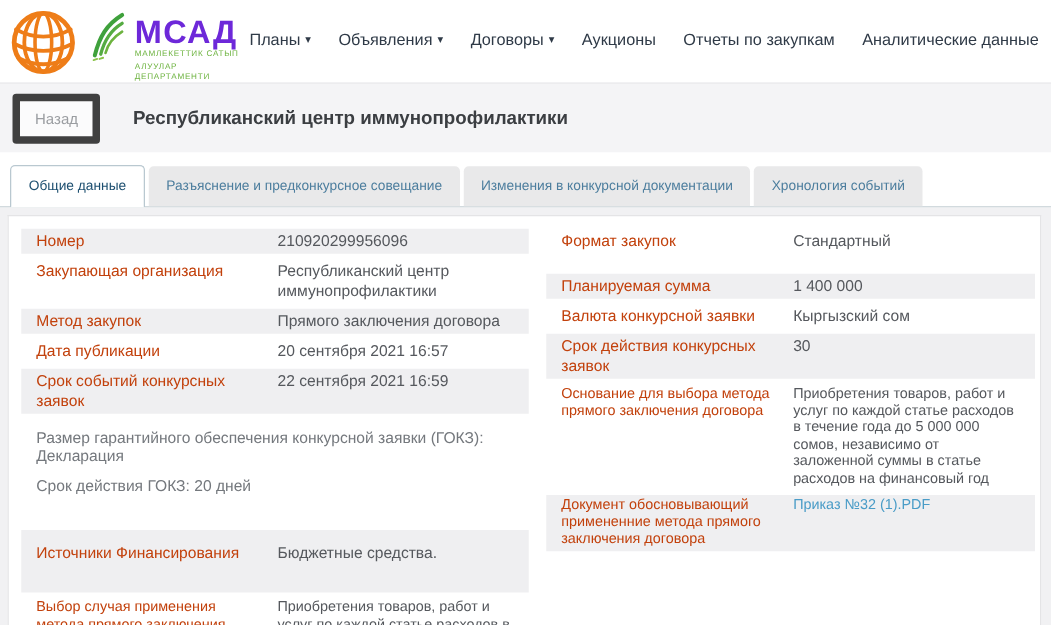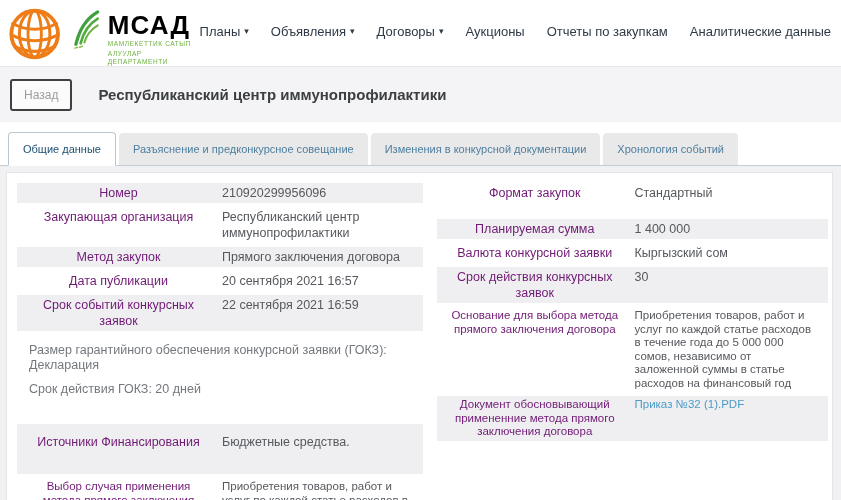--- a/index.html
+++ b/index.html
@@ -6,45 +6,45 @@
   body { font-family:"Liberation Sans", sans-serif; background:#fff; }
   .screen { width:841px; height:500px; overflow:hidden; background:#fff; position:relative; }
 
   
   .header { height:66px; display:flex; justify-content:space-between; align-items:flex-start; padding:4px 8px 0 8px; background:#fff; }
   .brand { display:flex; align-items:flex-start; }
   .globe { width:56px; height:56px; margin-top:2px; }
   .msad { display:flex; align-items:flex-start; margin-left:12px; margin-top:4px; }
   .wing { width:30px; height:46px; }
   .msad-text { margin-left:6px; margin-top:4px; }
-  .msad-name { font-size:26px; font-weight:700; color:#000000; letter-spacing:1px; line-height:26px; }
+  .msad-name { font-size:26px; font-weight:700; color:#6d28d9; letter-spacing:1px; line-height:26px; }
   .msad-sub { font-size:6.5px; color:#6db33f; letter-spacing:.6px; line-height:8px; margin-top:2px; }
   .nav { display:flex; align-items:center; gap:22px; margin-top:20px; margin-right:2px; }
   .nav-item { font-size:13px; color:#2f3a47; cursor:pointer; white-space:nowrap; display:flex; align-items:center; gap:4px; text-decoration:none; }
   .caret { font-size:9px; color:#2f3a47; line-height:9px; }
 
   
   .subheader { height:56px; background:#f4f4f6; border-top:1px solid #e9e9eb; display:flex; align-items:center; padding:0 10px; }
-  .back-btn { font-family:"Liberation Sans", sans-serif; font-size:12px; color:#9a9da1; background:#fbfbfc; border:2px solid #404040; border-radius:3px; padding:7px 12px; cursor:pointer; }
+  .back-btn { font-family:"Liberation Sans", sans-serif; font-size:12px; color:#9a9da1; background:#fbfbfc; border:6px solid #404040; border-radius:3px; padding:7px 12px; cursor:pointer; }
   .page-title { font-size:15px; font-weight:700; color:#3b3e42; margin-left:26px; }
 
   
   .tabsbar { height:44px; padding:6px 0 0 8px; display:flex; align-items:flex-end; border-bottom:1px solid #c3ced4; background:#fff; }
   .tab { font-size:11px; padding:10px 14px; margin-right:3px; border-radius:4px 4px 0 0; cursor:pointer; white-space:nowrap; background:#e9e9ea; color:#4d7e9e; }
   .tab.active { background:#fff; color:#1d4f70; border:1px solid #b9c8d0; border-bottom:1px solid #fff; margin-bottom:-1px; }
 
   
   .content-outer { height:334px; background:#f1f1f3; padding:6px 8px 0 6px; overflow:hidden; }
   .panel { height:100%; background:#fff; border:1px solid #e4e4e6; border-bottom:none; display:flex; gap:14px; padding:10px 4px 0 10px; overflow:hidden; }
   .col { display:flex; flex-direction:column; }
   .col-left { width:406px; flex:none; }
   .col-right { flex:1; }
 
   .frow { display:flex; margin-bottom:4px; font-size:12.5px; line-height:16px; }
-  .frow .lbl { width:50%; padding:2px 12px; color:#701a75;text-align:center; }
+  .frow .lbl { width:50%; padding:2px 12px; color:#c2410c; }
   .frow .val { width:50%; padding:2px 12px 2px 2px; color:#55585d; }
   .frow.shaded { background:#efeff1; }
   .small .lbl, .small .val { font-size:11.5px; line-height:13.5px; }
   .pad-tall { padding-top:8px; padding-bottom:22px; }
   .gap-after { margin-bottom:16px; }
   .gap-big { margin-bottom:42px; }
   .note { padding:8px 12px 6px 12px; font-size:12.5px; line-height:15px; color:#74787d; margin-bottom:12px; }
   .note p { margin:0 0 9px 0; }
   a.link { color:#4a9cc7; text-decoration:none; cursor:pointer; }
 </style>

